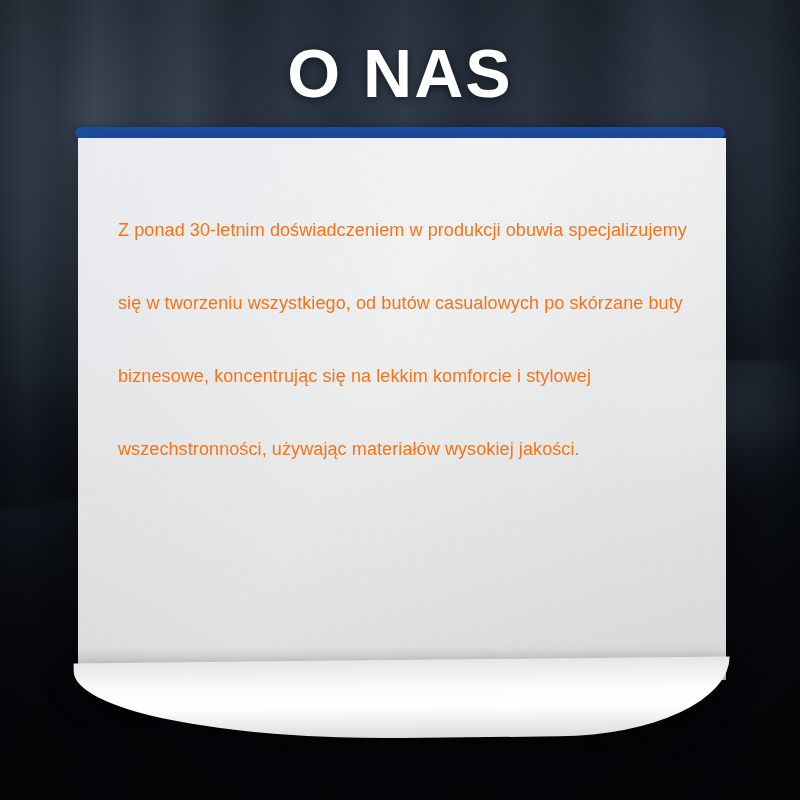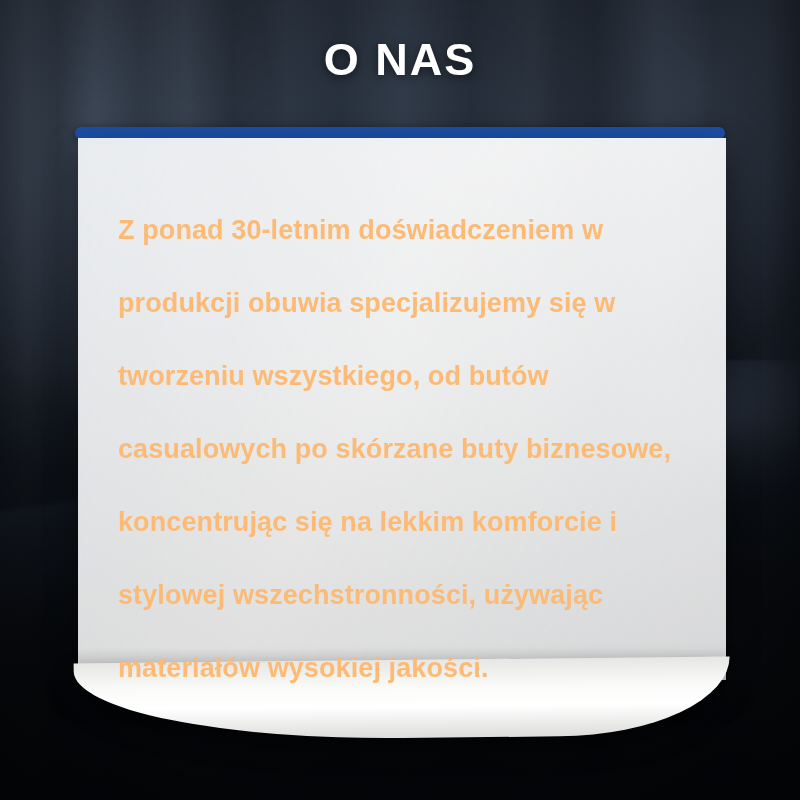--- a/index.html
+++ b/index.html
@@ -93,21 +93,21 @@
     background: radial-gradient(ellipse 640px 620px at 400px 330px, rgba(0,0,0,0) 40%, rgba(0,0,0,0.55) 100%);
   }
 
   
   .heading {
     position: absolute;
     top: 34px;
     left: 0; right: 0;
     text-align: center;
     color: #ffffff;
-    font-size: 45px;
+    font-size: 68px;
     font-weight: bold;
     letter-spacing: 2px;
     text-shadow: 0 2px 10px rgba(0,0,0,0.55);
   }
 
   
   .blue-bar {
     position: absolute;
     left: 75px;
     top: 127px;
@@ -163,24 +163,24 @@
     background: linear-gradient(180deg, rgba(0,0,0,0.00), rgba(0,0,0,0.13));
     pointer-events: none;
   }
 
   
   .body-text {
     position: absolute;
     left: 40px;
     top: 56px;
     right: 36px;
-    color: #fdba74;
-    font-size: 27px;
+    color: #f97316;
+    font-size: 18px;
     line-height: 73px;
-    font-weight: bold;
+    font-weight: normal;
     letter-spacing: 0.1px;
   }
 </style>
 </head>
 <body>
 
 <div class="stage">
 
   <div class="photo">
     <div class="folds"></div>

